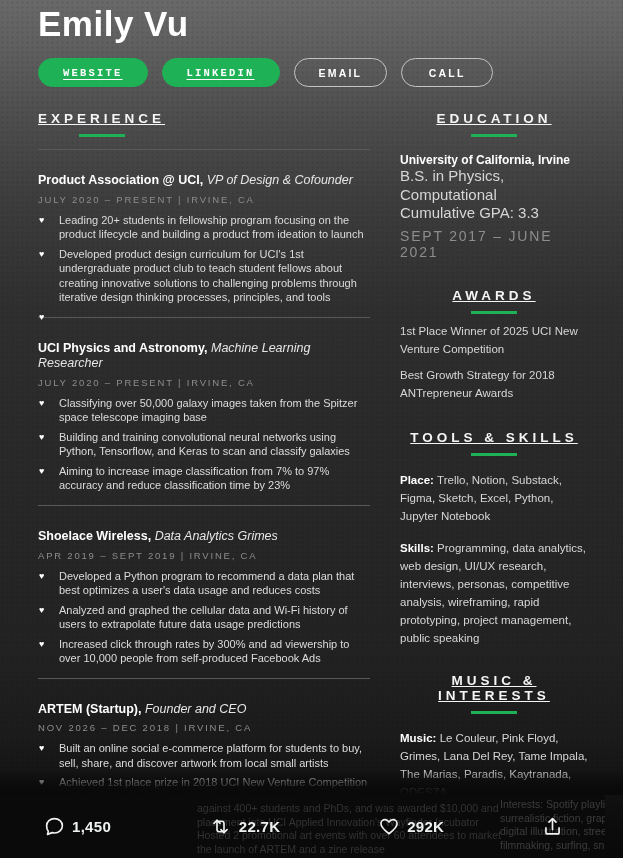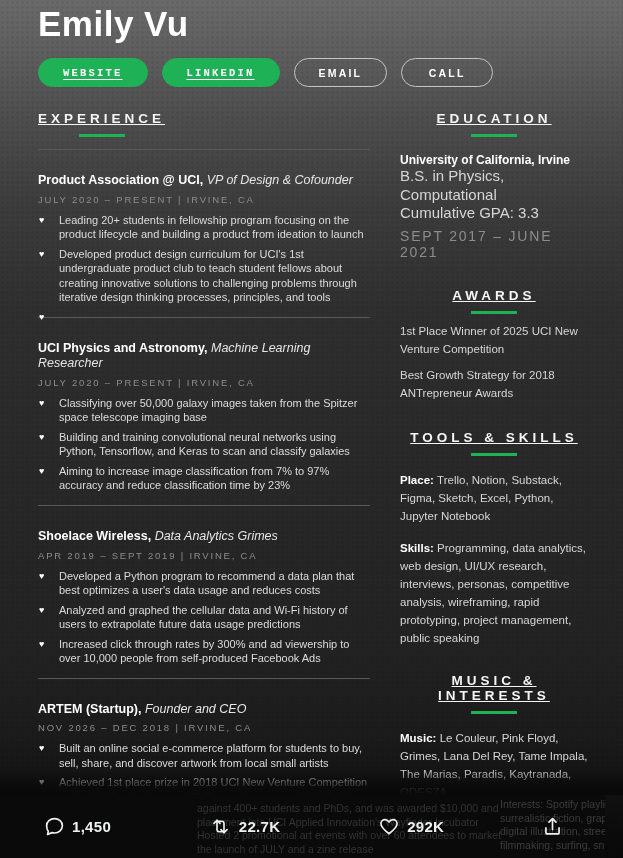--- a/index.html
+++ b/index.html
@@ -223,21 +223,21 @@
     </div>
   </div>
 
   <div class="fade-strip"></div>
 
   <div class="action-bar">
     <div class="ghost left">
       <div>against 400+ students and PhDs, and was awarded $10,000 and</div>
       <div>placement into UCI Applied Innovation's Wayfinder Incubator</div>
       <div>Hosted 2 promotional art events with over 60 attendees to market</div>
-      <div>the launch of JULY and a zine release</div>
+      <div>the launch of ARTEM and a zine release</div>
     </div>
     <div class="ghost right">
       <div>Interests: Spotify playlists, jazz piano,</div>
       <div>surrealistic fiction, graphic design,</div>
       <div>digital illustration, street photography,</div>
       <div>filmmaking, surfing, snowboarding</div>
     </div>
 
     <div class="bar-row">
       <div class="stat">

